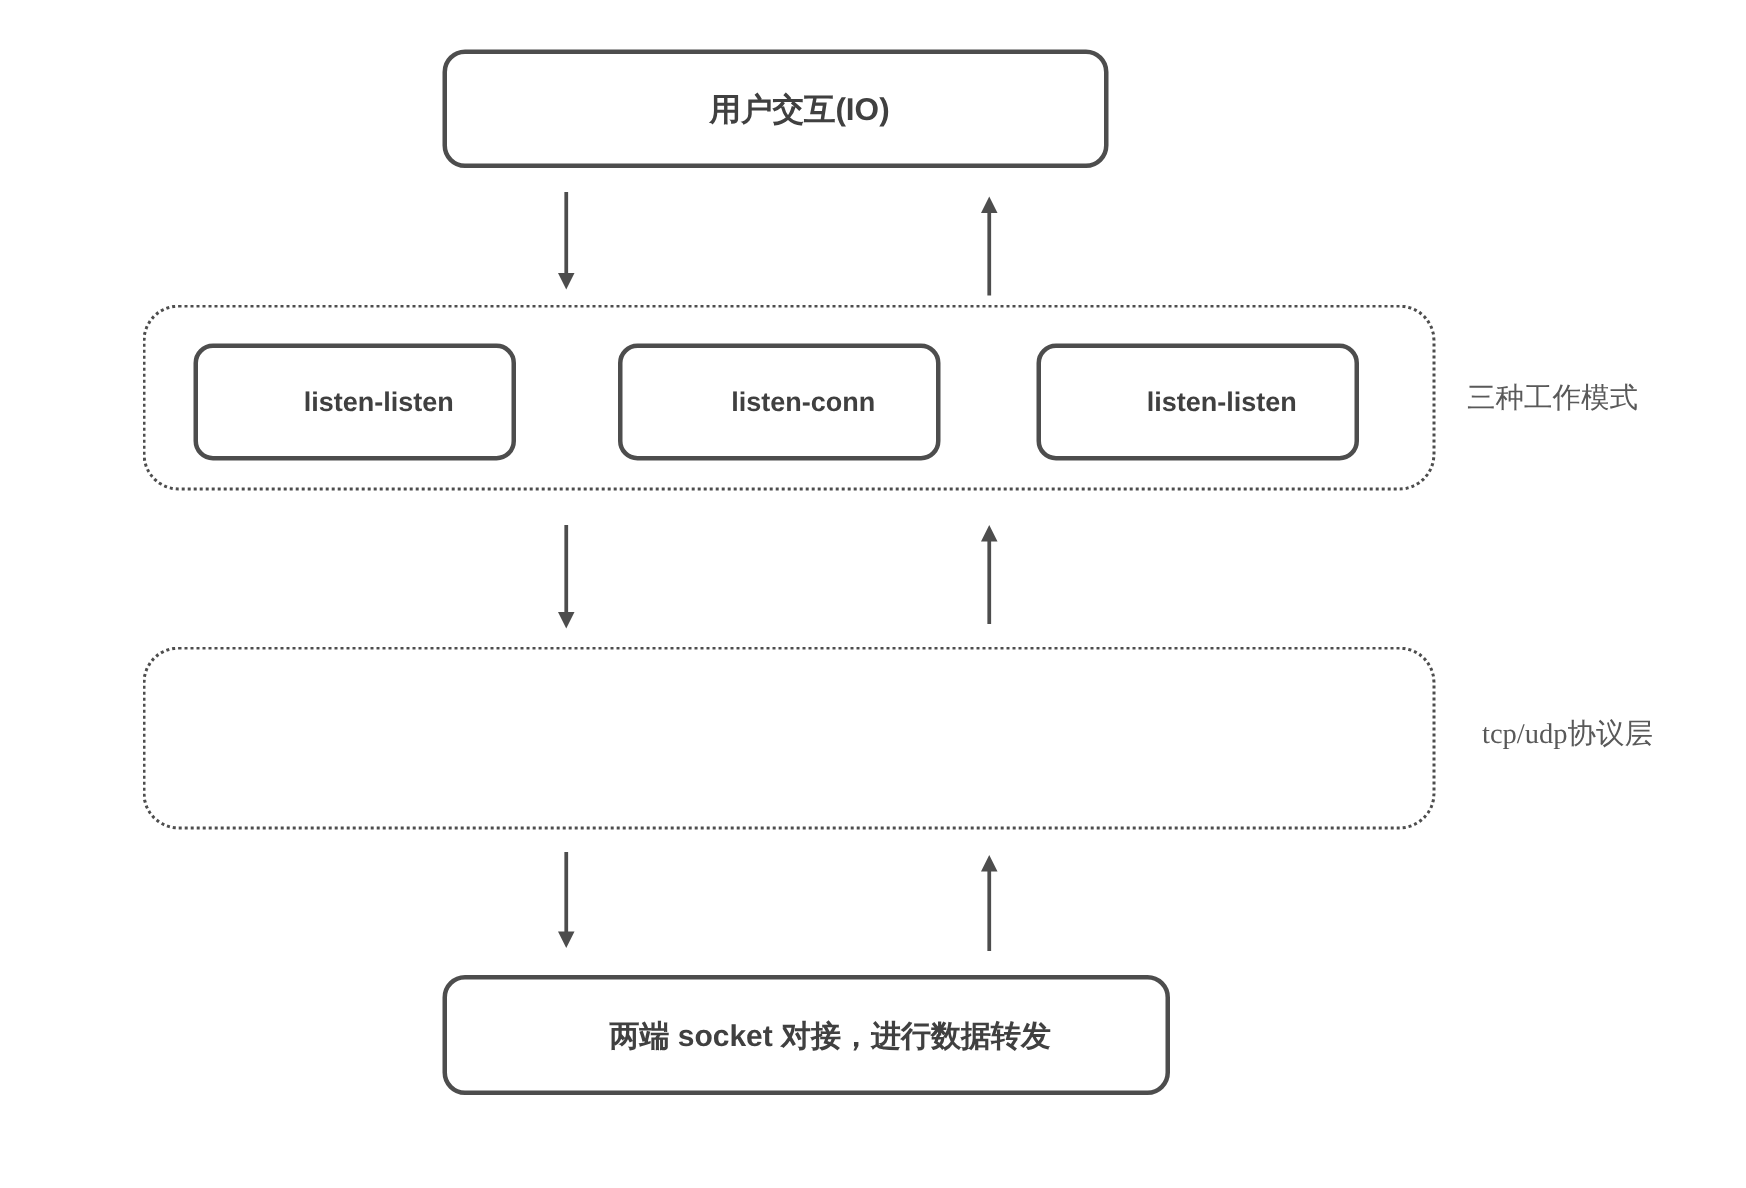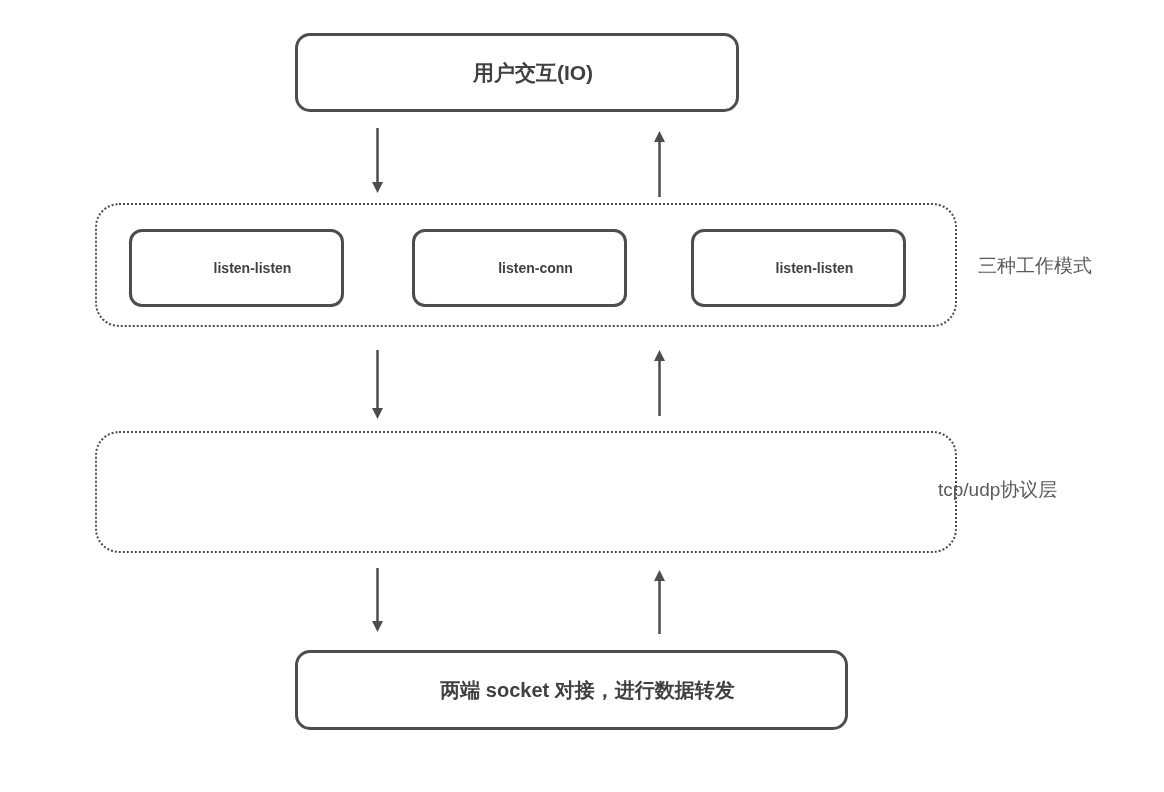--- a/index.html
+++ b/index.html
@@ -48,31 +48,31 @@
     color: var(--label-text);
     font-size: 19px;
     font-weight: 400;
     white-space: nowrap;
     line-height: 1.3;
   }
 
   
   .node-user-io      { left: 295px; top: 33px;  width: 444px; height: 79px; font-size: 21px; border-radius: 15px; }
   .group-modes       { left: 95px;  top: 203px; width: 862px; height: 124px; }
-  .mode-box          { top: 24px; width: 215px; height: 78px; font-size: 14px; }
+  .mode-box          { top: 24px; width: 215px; height: 78px; font-size: 18px; }
   .mode-box-1        { left: 32px;  }
   .mode-box-2        { left: 315px; }
   .mode-box-3        { left: 594px; }
   .label-modes       { left: 978px; top: 254px; }
   .group-protocol    { left: 95px;  top: 431px; width: 862px; height: 122px; }
   .proto-box         { top: 17px; width: 212px; height: 82px; font-size: 20px; }
   .proto-box-1       { left: 120px; }
   .proto-box-2       { left: 551px; }
-  .label-protocol    { left: 938px; top: 478px; }
-  .node-socket       { left: 295px; top: 650px; width: 553px; height: 80px; font-size: 20px; border-radius: 15px; }
+  .label-protocol    { left: 988px; top: 478px; font-family: Liberation Serif, serif; }
+  .node-socket       { left: 295px; top: 650px; width: 485px; height: 80px; font-size: 20px; border-radius: 15px; }
 </style>
 </head>
 <body>
 
 <div class="canvas">
 
   <svg class="arrows-layer" viewBox="0 0 1164 792" xmlns="http://www.w3.org/2000/svg">
       <line x1="377.5" x2="377.5" y1="128" y2="184" stroke="#4d4d4d" stroke-width="2.5"></line>
       <polygon points="377.5,193 372,182 383,182" fill="#4d4d4d"></polygon>
       <line x1="659.5" x2="659.5" y1="197" y2="140" stroke="#4d4d4d" stroke-width="2.5"></line>

